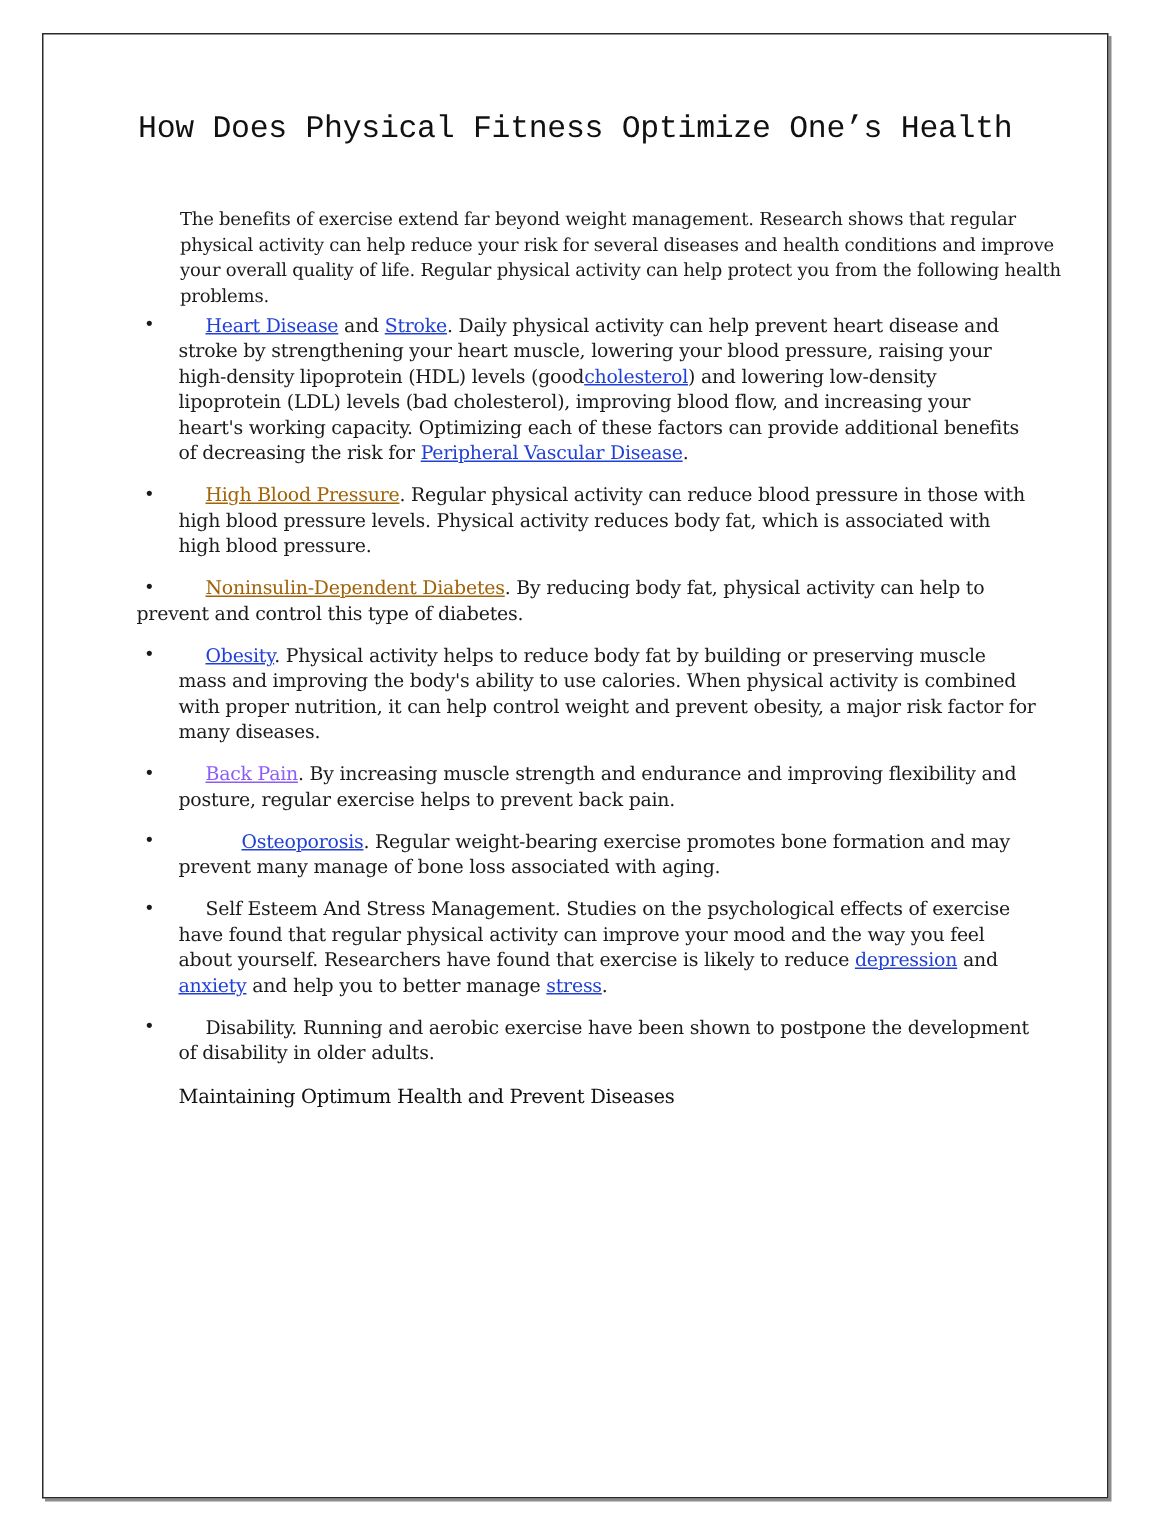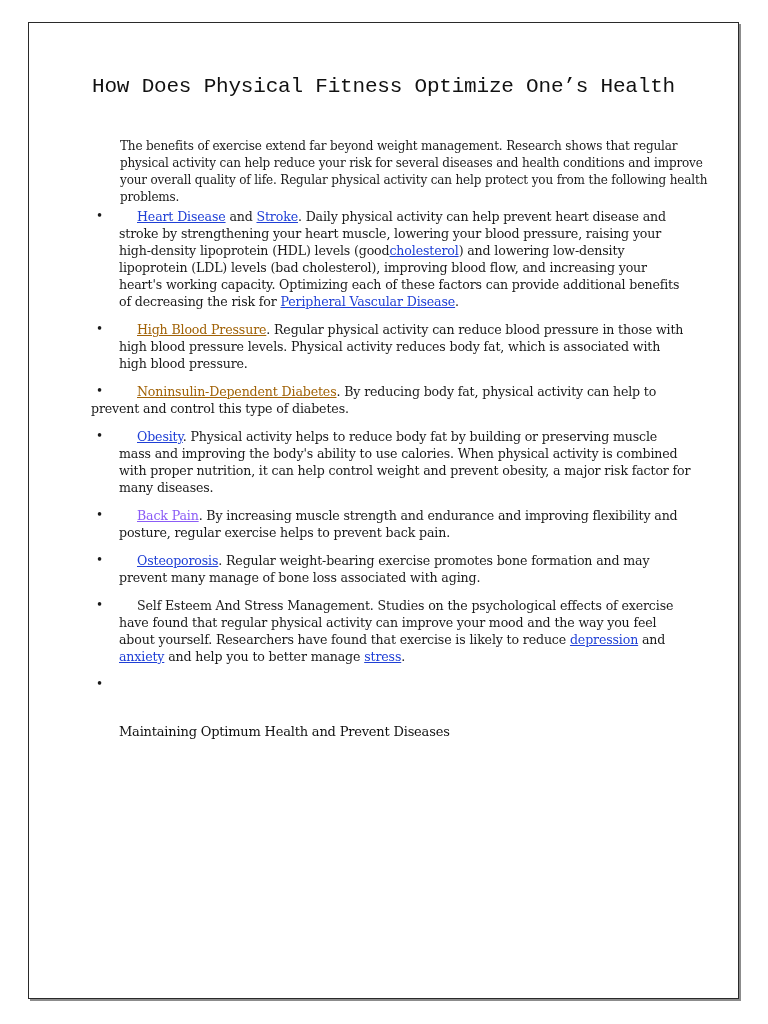--- a/index.html
+++ b/index.html
@@ -123,26 +123,26 @@
 
     <li class="item">
       <span class="bullet">•</span><span class="indent"></span><a class="link" style="color: rgb(31, 63, 214);">Obesity</a><span>. Physical activity helps to reduce body fat by building or preserving muscle mass and improving the body's ability to use calories. When physical activity is combined with proper nutrition, it can help control weight and prevent obesity, a major risk factor for many diseases.</span>
     </li>
 
     <li class="item">
       <span class="bullet">•</span><span class="indent"></span><a class="link" style="color: #8b5cf6;">Back Pain</a><span>. By increasing muscle strength and endurance and improving flexibility and posture, regular exercise helps to prevent back pain.</span>
     </li>
 
     <li class="item">
-      <span class="bullet">•</span><span class="indent"></span><a class="link" style="color: rgb(31, 63, 214);">Osteoporosis</a><span>. Regular weight-bearing exercise promotes bone formation and may prevent many manage of bone loss associated with aging.</span>
+      <span class="bullet">•</span><span class="indent"></span><a class="link" style="color: rgb(31, 63, 214); margin-left: 24px;">Osteoporosis</a><span>. Regular weight-bearing exercise promotes bone formation and may prevent many manage of bone loss associated with aging.</span>
     </li>
 
     <li class="item">
       <span class="bullet">•</span><span class="indent"></span><span>Self Esteem And Stress Management. Studies on the psychological effects of exercise have found that regular physical activity can improve your mood and the way you feel about yourself. Researchers have found that exercise is likely to reduce </span><a class="link" style="color: rgb(31, 63, 214);">depression</a><span> and </span><a class="link" style="color: rgb(31, 63, 214);">anxiety</a><span> and help you to better manage </span><a class="link" style="color: rgb(31, 63, 214);">stress</a><span>.</span>
     </li>
 
     <li class="item">
-      <span class="bullet">•</span><span class="indent"></span>
+      <span class="bullet">•</span><span class="indent"></span><span>Disability. Running and aerobic exercise have been shown to postpone the development of disability in older adults.</span>
     </li>
   </ul>
 
   <h2 class="subheading">Maintaining Optimum Health and Prevent Diseases</h2>
 </div>
 
 </body></html>

